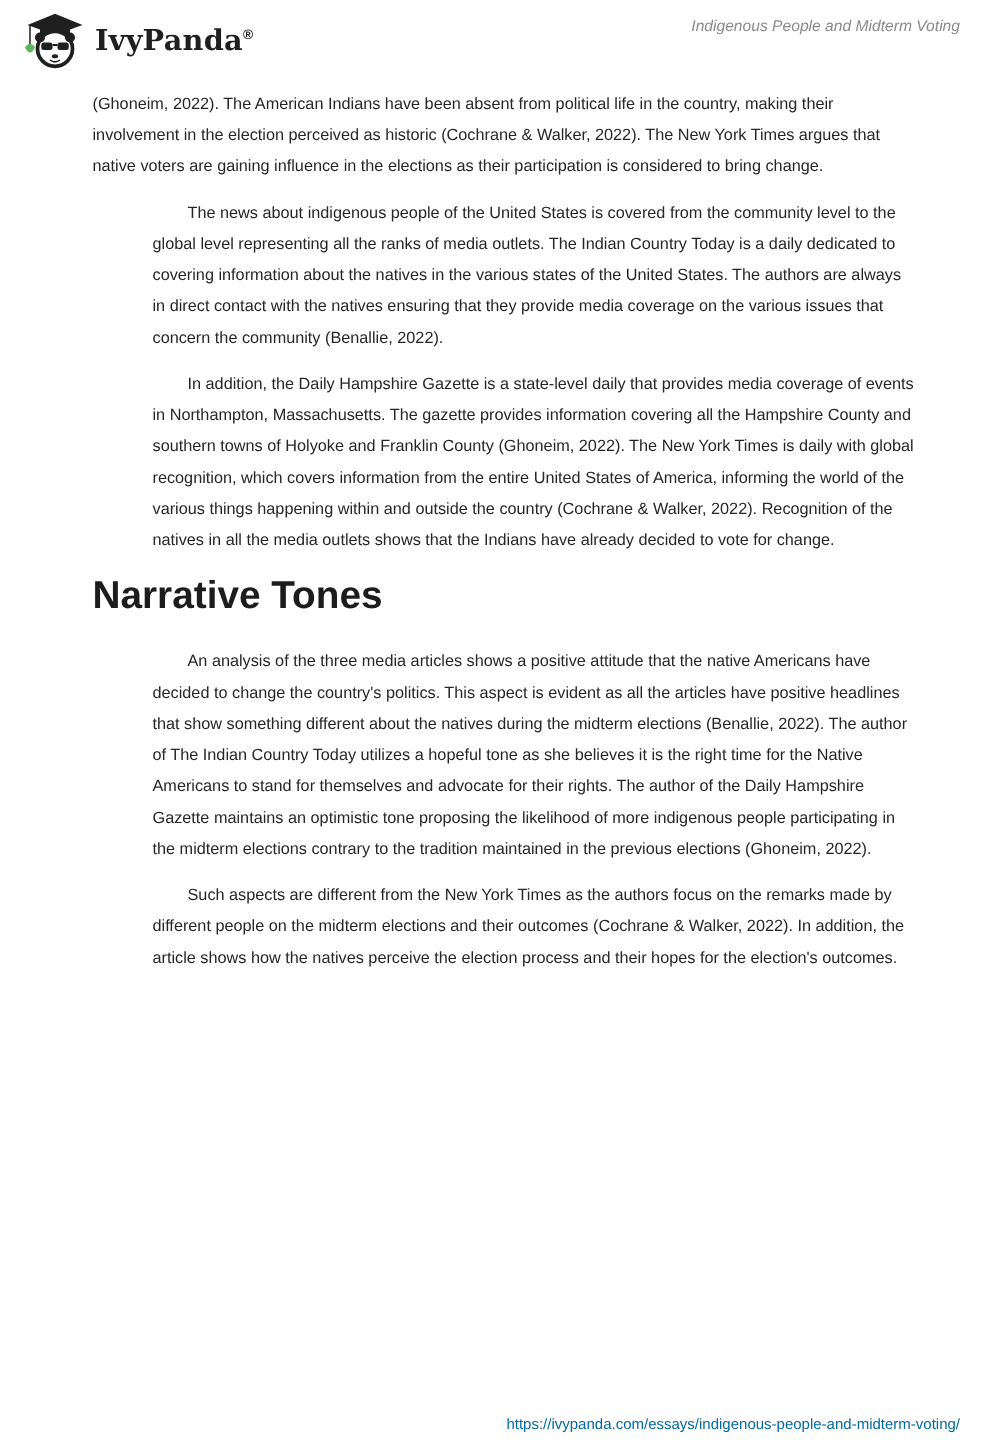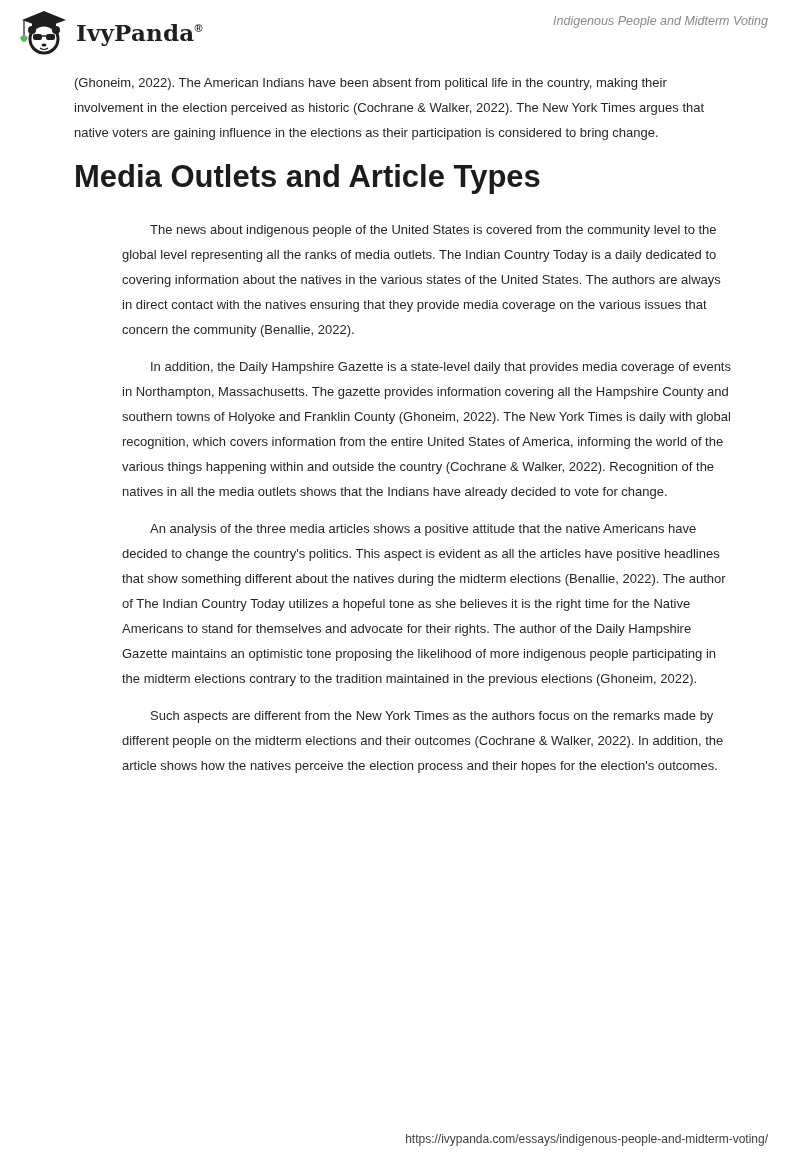--- a/index.html
+++ b/index.html
@@ -20,21 +20,21 @@
     }
     .content { position: absolute; left: 74px; top: 70px; width: 660px; }
     p {
       margin: 0 0 12px 0; font-size: 13px; line-height: 25px; color: #262626;
     }
     p.indent { text-indent: 28px; margin-left: 48px; }
     h2 {
       margin: 14px 0 22px 0; font-size: 31px; line-height: 36px; font-weight: bold; color: #1c1c1c;
     }
     .footer-url {
-      position: absolute; right: 32px; top: 1132px; font-size: 12px; color: #404040;
+      position: absolute; right: 32px; top: 1132px; font-size: 12px; color: #0369a1;
     }
   </style>
 </head>
 <body>
 
 <div class="header">
   <div class="logo">
     <svg width="52" height="48" viewBox="0 0 52 48">
 
       <polygon points="4,12 26,3 48,12 26,20" fill="#1f1f1f"></polygon>
@@ -56,21 +56,21 @@
       <path d="M22,40 Q26,43 30,40" fill="none" stroke="#1f1f1f" stroke-width="1.2"></path>
     </svg>
     <span class="logo-text"><span>IvyPanda</span><span class="logo-reg">®</span></span>
   </div>
   <div class="doc-title">Indigenous People and Midterm Voting</div>
 </div>
 
 <div class="content">
   <p>(Ghoneim, 2022). The American Indians have been absent from political life in the country, making their involvement in the election perceived as historic (Cochrane &amp; Walker, 2022). The New York Times argues that native voters are gaining influence in the elections as their participation is considered to bring change.</p>
 
-  <h2>Media Outlets and Article Types</h2>
   <p class="indent">The news about indigenous people of the United States is covered from the community level to the global level representing all the ranks of media outlets. The Indian Country Today is a daily dedicated to covering information about the natives in the various states of the United States. The authors are always in direct contact with the natives ensuring that they provide media coverage on the various issues that concern the community (Benallie, 2022).</p>
   <p class="indent">In addition, the Daily Hampshire Gazette is a state-level daily that provides media coverage of events in Northampton, Massachusetts. The gazette provides information covering all the Hampshire County and southern towns of Holyoke and Franklin County (Ghoneim, 2022). The New York Times is daily with global recognition, which covers information from the entire United States of America, informing the world of the various things happening within and outside the country (Cochrane &amp; Walker, 2022). Recognition of the natives in all the media outlets shows that the Indians have already decided to vote for change.</p>
 
+  <h2>Narrative Tones</h2>
   <p class="indent">An analysis of the three media articles shows a positive attitude that the native Americans have decided to change the country's politics. This aspect is evident as all the articles have positive headlines that show something different about the natives during the midterm elections (Benallie, 2022). The author of The Indian Country Today utilizes a hopeful tone as she believes it is the right time for the Native Americans to stand for themselves and advocate for their rights. The author of the Daily Hampshire Gazette maintains an optimistic tone proposing the likelihood of more indigenous people participating in the midterm elections contrary to the tradition maintained in the previous elections (Ghoneim, 2022).</p>
   <p class="indent">Such aspects are different from the New York Times as the authors focus on the remarks made by different people on the midterm elections and their outcomes (Cochrane &amp; Walker, 2022). In addition, the article shows how the natives perceive the election process and their hopes for the election's outcomes.</p>
 </div>
 
 <div class="footer-url">https://ivypanda.com/essays/indigenous-people-and-midterm-voting/</div>
 
 </body></html>

